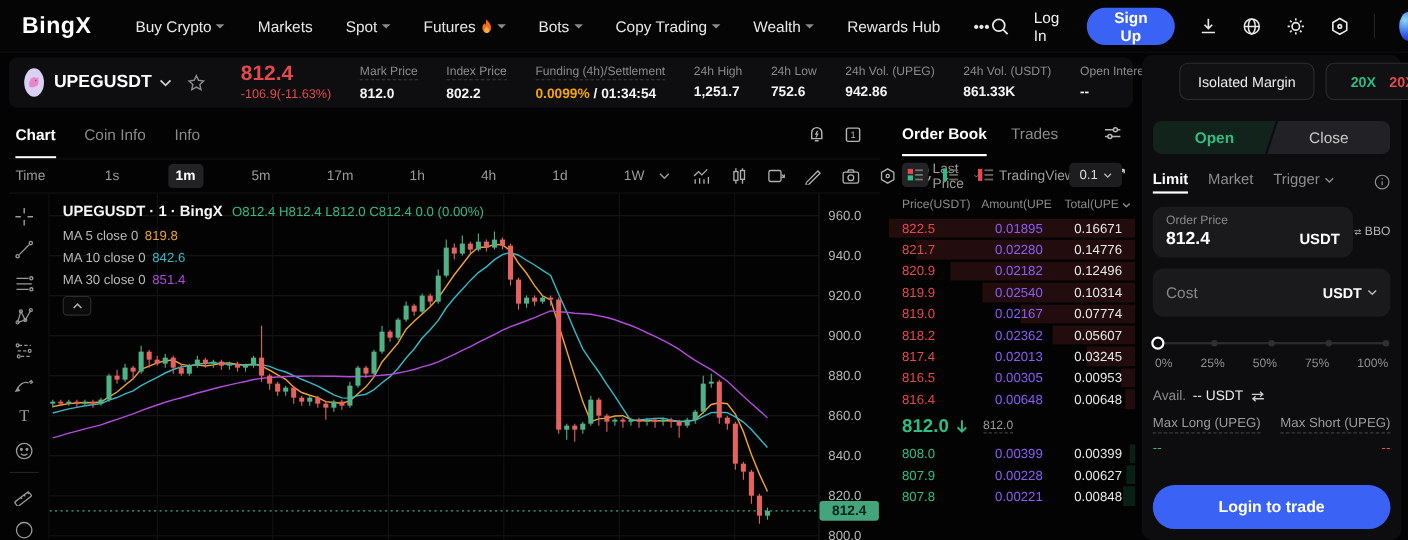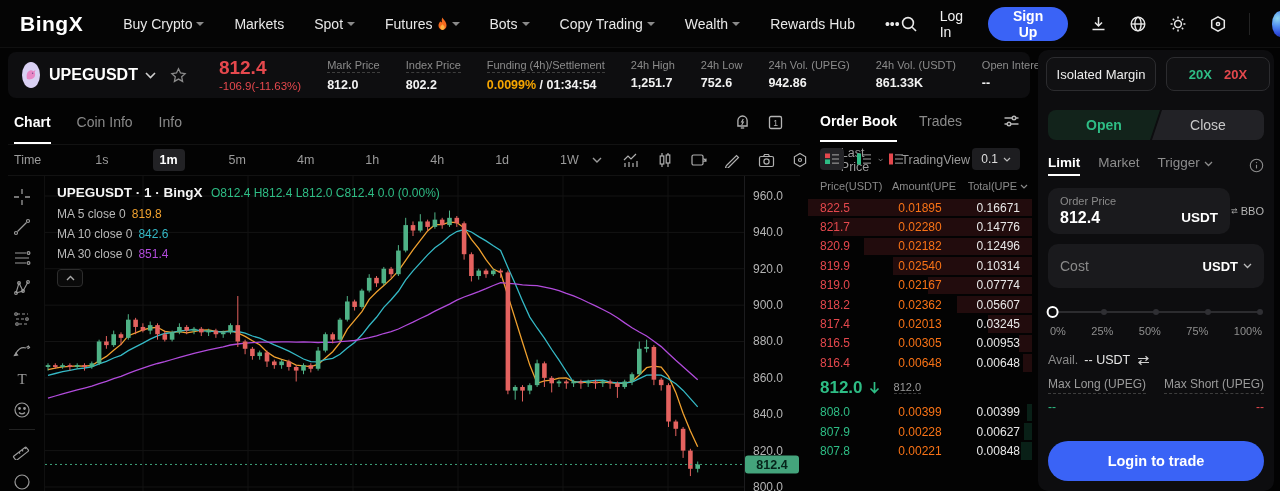--- a/index.html
+++ b/index.html
@@ -36,21 +36,21 @@
   .stat-label { font-size:11px; color:#8b8b8b; white-space:nowrap;}
   .stat-label.dotted { border-bottom:1px dashed #3d3d3d; padding-bottom:1px;}
   .stat-value { font-size:12.5px; font-weight:600; color:#f2f2f2; margin-top:5px; white-space:nowrap;}
   .fund-hl { color:#f7a600; }
 
   
   #trade-card { position:absolute; left:1038px; top:50px; width:236px; height:441px; background:#0d0d0f; border-radius:10px;}
   .marg-row { position:absolute; left:1046px; top:57px; display:flex; gap:10px;}
   .marg-btn { height:34px; border:1px solid #2c2c2f; border-radius:8px; background:#111113;
               display:flex; align-items:center; justify-content:center; font-size:13px; color:#ededed; cursor:pointer;}
-  .marg-btn.mm { width:110px; }
+  .marg-btn.mm { width:123px;margin-left:26px; }
   .marg-btn.lv { width:104px; gap:12px; font-weight:600;}
   .lv-long { color:#2ebd85; } .lv-short { color:#e5484d; }
 
   
   #chart-tabs { position:absolute; left:8px; top:100px; width:792px; height:44px; display:flex; align-items:center; padding:0 6px;}
   .ctab { font-size:14px; color:#8a8a8a; margin-right:26px; cursor:pointer; position:relative; height:44px; display:flex; align-items:center;}
   .ctab.active { color:#fff; font-weight:600;}
   .ctab.active:after { content:""; position:absolute; left:0; right:0; bottom:0; height:2px; background:#fff;}
   .ct-icons { margin-left:auto; display:flex; gap:16px; margin-right:10px;}
   #chart-toolbar { position:absolute; left:8px; top:144px; width:792px; height:32px; display:flex; align-items:center; padding:12px 6px;
@@ -88,21 +88,21 @@
   .ob-prec { margin-left:auto; background:#1d1d20; border-radius:4px; font-size:12px; color:#ddd;
              padding:4px 9px; display:flex; align-items:center; gap:5px; cursor:pointer;}
   .ob-head { display:flex; padding:4px 12px 6px 12px; font-size:11px; color:#8a8a8a;}
   .ob-head .c1{flex:0 0 72px;} .ob-head .c2{flex:1; text-align:right;} .ob-head .c3{flex:0 0 72px; text-align:right; display:flex; justify-content:flex-end; align-items:center; gap:3px;}
   .ob-row { position:relative; display:flex; align-items:center; height:19.4px; padding:0 12px; font-size:12px; cursor:pointer;}
   .ob-row .depth { position:absolute; right:0; top:1px; bottom:1px; }
   .ob-row.ask .depth { background:rgba(229,72,77,.14); }
   .ob-row.bid .depth { background:rgba(46,189,133,.16); }
   .ob-row .p { flex:0 0 72px; position:relative;}
   .ob-row.ask .p { color:#e5484d; } .ob-row.bid .p { color:#2ebd85; }
-  .ob-row .a { flex:1; text-align:center; color:#f97316; position:relative;}
+  .ob-row .a { flex:1; text-align:right; color:#8b5cf6; position:relative;}
   .ob-row .t { flex:0 0 72px; text-align:right; color:#e8e8e8; position:relative;}
   .ob-last { display:flex; align-items:center; height:30px; padding:0 12px; gap:6px;}
   .ob-last-price { font-size:17px; font-weight:700; color:#2ebd85;}
   .ob-mark { font-size:11px; color:#9a9a9a; border-bottom:1px dashed #3d3d3d; margin-left:8px;}
 
   
   #tradepanel { position:absolute; left:1040px; top:100px; width:232px; height:391px; padding:8px;}
   .oc-wrap { position:relative; height:30px; margin-top:2px;}
   .oc-open { position:absolute; left:0; top:0; bottom:0; width:calc(50% + 4px); background:#12231b; color:#2ebd85;
              font-size:14px; font-weight:600; display:flex; align-items:center; justify-content:center;
@@ -316,21 +316,21 @@
       </span>
     </div>
   </div>
 
   <div id="chart-toolbar">
     <span class="tb-time">Time</span>
     <div id="intervals" style="display:flex;align-items:center;gap:2px">
         <span class="iv">1s</span>
         <span class="iv active">1m</span>
         <span class="iv">5m</span>
-        <span class="iv">4m</span>
+        <span class="iv">17m</span>
         <span class="iv">1h</span>
         <span class="iv">4h</span>
         <span class="iv">1d</span>
         <span class="iv">1W</span>
       </div>
     <span class="icon" style="margin-left:6px">
       <svg width="10" height="6" viewBox="0 0 10 6" fill="none" stroke="#9b9b9b" stroke-width="1.4">
           <path d="M1 1 l4 4 4-4"></path>
         </svg>
     </span>

